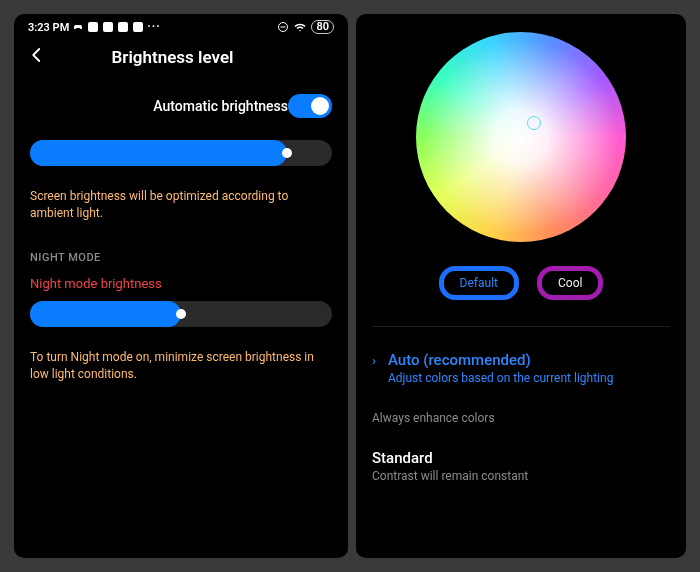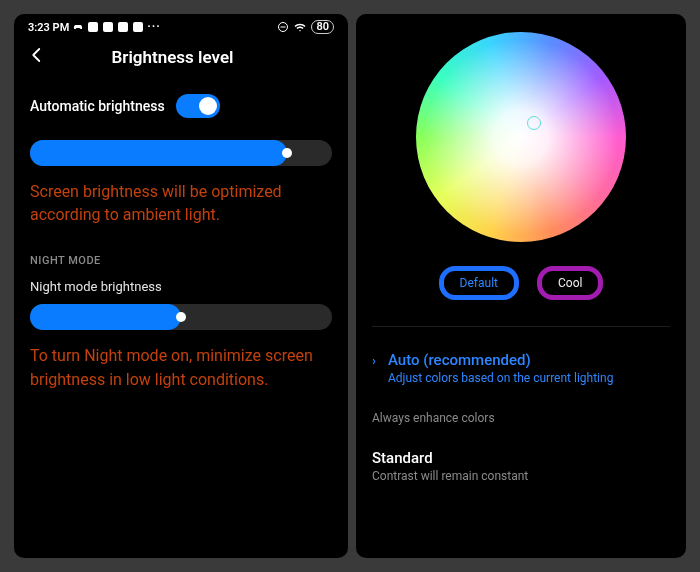--- a/index.html
+++ b/index.html
@@ -63,24 +63,23 @@
     color: #fff;
     font-size: 17px;
     font-weight: 600;
     pointer-events: none;
   }
 
   .section-body { padding: 0 16px; }
 
   .row {
     display: flex;
-    justify-content: flex-start;
+    justify-content: flex-end;
     align-items: center;
     padding: 8px 0;
-    gap: 11px;
   }
   .row-label {
     color: #fff;
     font-size: 14px;
     font-weight: 500;
   }
   .toggle {
     width: 44px; height: 24px;
     background: #0a7cff;
     border-radius: 12px;
@@ -111,35 +110,36 @@
   .slider-thumb {
     position: absolute;
     width: 10px; height: 10px;
     background: #fff;
     border-radius: 50%;
     top: 8px;
     transform: translateX(-50%);
   }
 
   .help-text {
-    color: #c2410c;
-    font-size: 16px;
+    color: #fdba74;
+    font-size: 12px;
     line-height: 1.45;
     padding: 6px 0 18px 0;
+    margin-top: 16px;
   }
 
   .section-heading {
     color: #8a8a8a;
     font-size: 11px;
     letter-spacing: 0.5px;
     font-weight: 500;
     padding: 10px 0 6px 0;
   }
   .sub-label {
-    color: #e5e5e5;
+    color: #ef4444;
     font-size: 13px;
     padding: 6px 0 0 0;
   }
 
   
   .color-wheel-wrap {
     display: flex;
     justify-content: center;
     padding: 18px 0 10px 0;
   }

